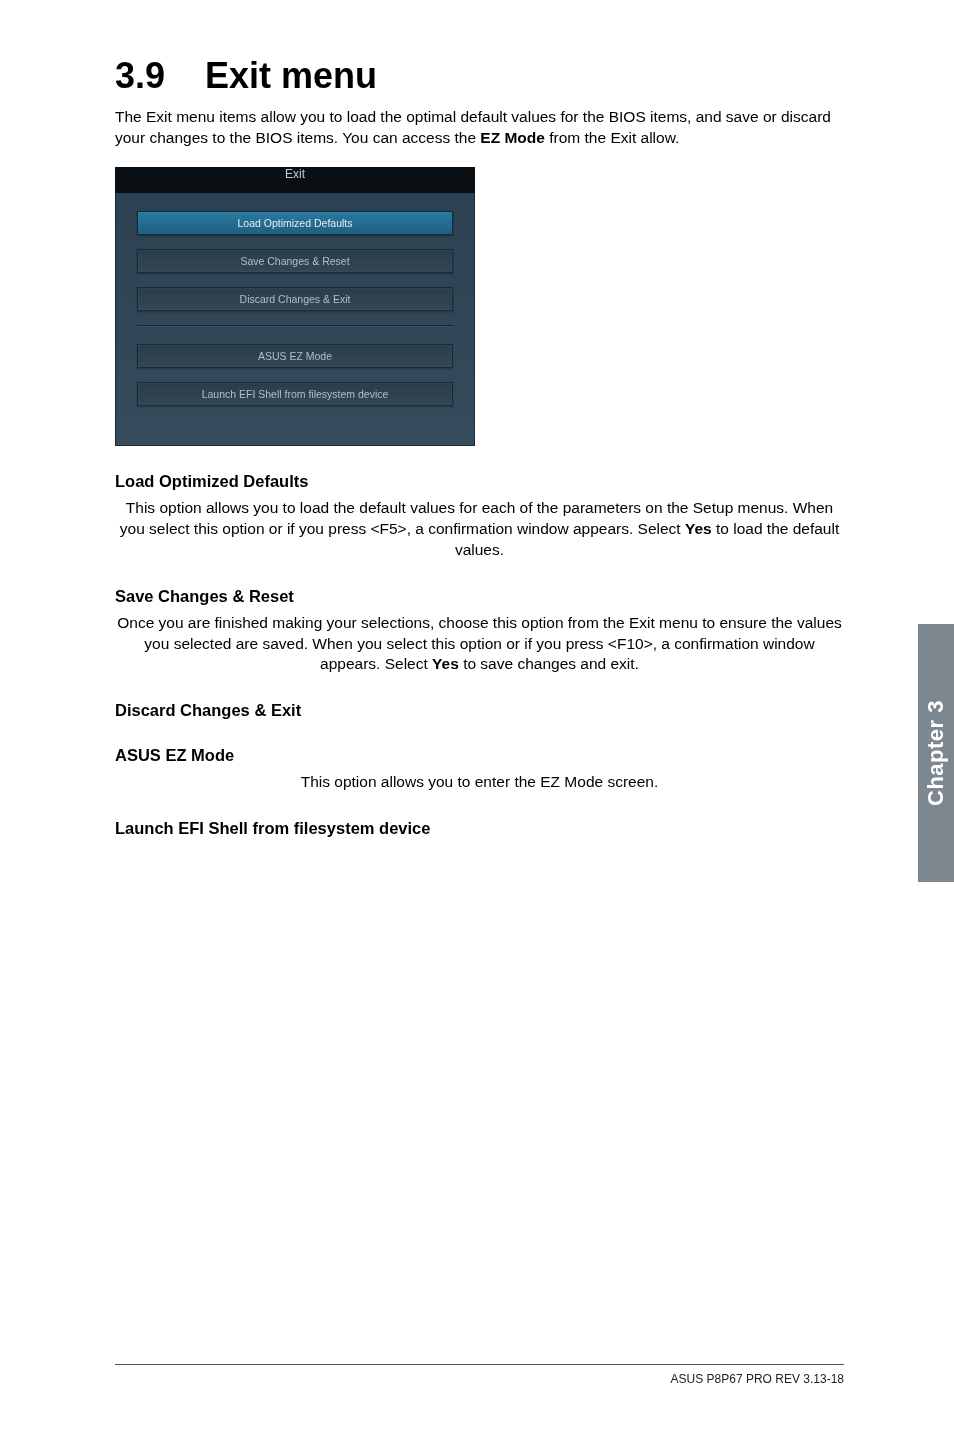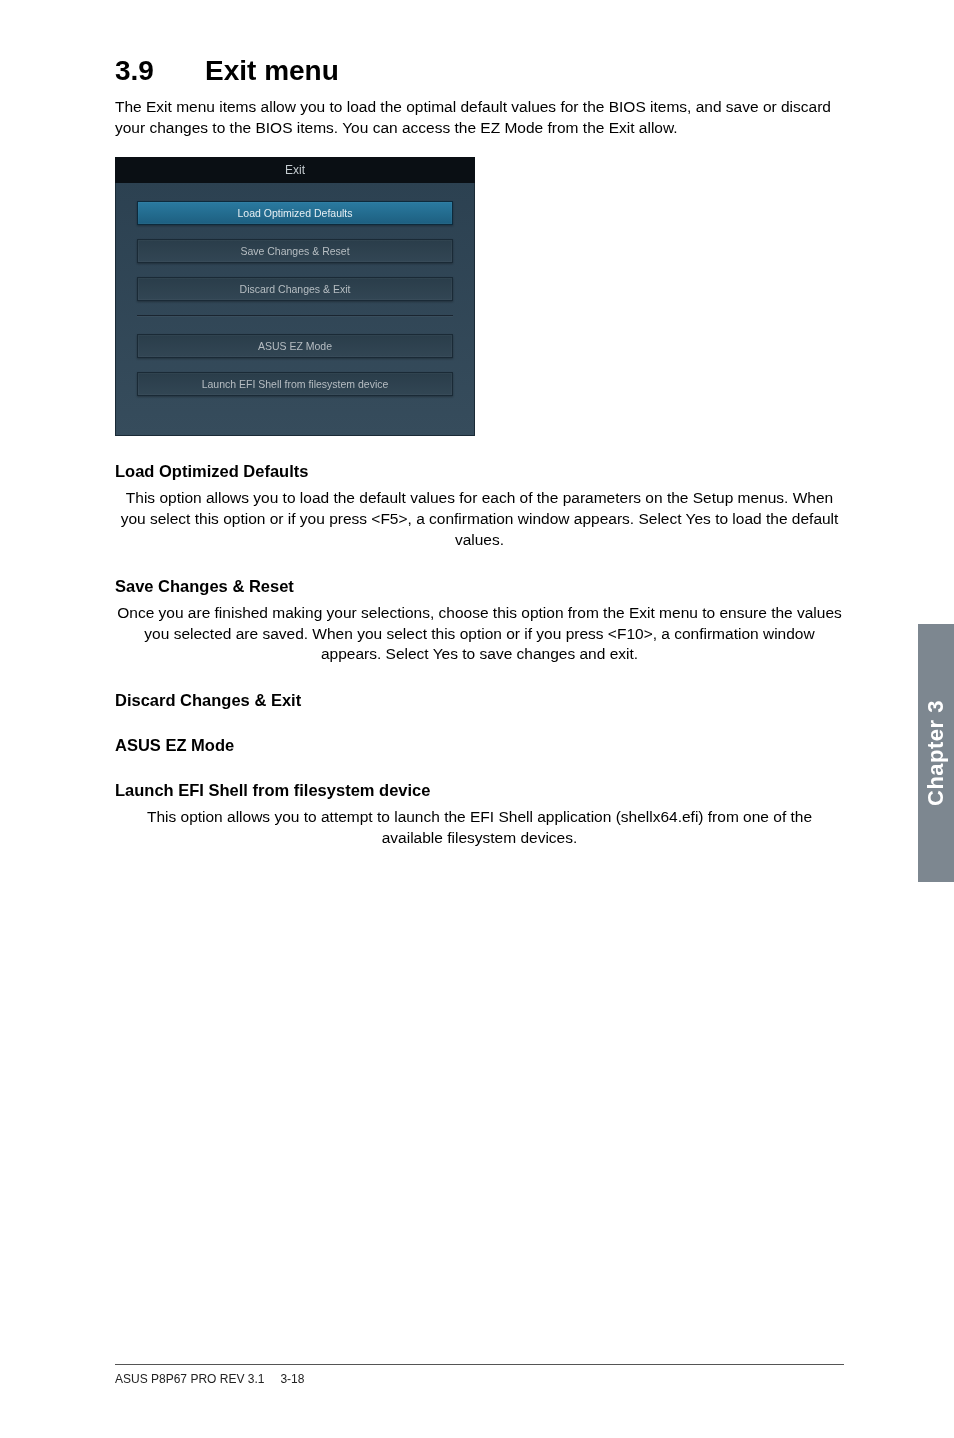--- a/index.html
+++ b/index.html
@@ -14,21 +14,21 @@
       font-family: Arial, Helvetica, sans-serif;
       color: #000;
       position: relative;
     }
     .content {
       padding: 55px 110px 0 115px;
     }
     h1.section-title {
       font-family: Verdana, Geneva, sans-serif;
       font-weight: bold;
-      font-size: 28px;
+      font-size: 36px;
       margin-bottom: 10px;
     }
     .section-num {
       display: inline-block;
       width: 90px;
     }
     p.intro {
       font-size: 15.5px;
       line-height: 1.35;
       margin-bottom: 18px;
@@ -38,21 +38,21 @@
       background: linear-gradient(#2b4050, #364c5c);
       padding: 0 0 18px 0;
       box-shadow: inset 0 0 0 1px #1a2a36;
     }
     .bios-title-bar {
       height: 26px;
       background: #0a0f14;
       color: #c5ccd0;
       font-size: 12px;
       display: flex;
-      align-items: center;
+      align-items: flex-start;
       justify-content: center;
     }
     .bios-body {
       padding: 18px 22px 8px 22px;
     }
     .bios-button {
       height: 24px;
       background: linear-gradient(#2a3d4a, #324654);
       border: 1px solid #1a2a36;
       color: #b6bdc2;
@@ -80,21 +80,21 @@
       font-size: 16.5px;
       margin-top: 26px;
       margin-bottom: 7px;
     }
     p.body-text {
       font-size: 15.5px;
       line-height: 1.35;
       text-align: center;
     }
     .bold {
-      font-weight: normal;
+      font-weight: bold;
     }
     .side-tab {
       position: absolute;
       right: 0;
       top: 624px;
       width: 36px;
       height: 258px;
       background: #7d8790;
       display: flex;
       align-items: center;
@@ -112,22 +112,21 @@
     .footer {
       position: absolute;
       bottom: 52px;
       left: 115px;
       right: 110px;
       border-top: 1px solid #555;
       padding-top: 7px;
       font-size: 12px;
       color: #222;
       display: flex;
-      justify-content: flex-start;
-      gap: 16px;
+      justify-content: flex-end;
     }
   </style>
 </head>
 <body>
 
 <div class="content">
   <h1 class="section-title">
     <span class="section-num">3.9</span><span>Exit menu</span>
   </h1>
 
@@ -165,23 +164,23 @@
   </p>
 
   <h2 class="sub-heading">Save Changes &amp; Reset</h2>
   <p class="body-text">
     <span>Once you are finished making your selections, choose this option from the Exit menu to ensure the values you selected are saved. When you select this option or if you press &lt;F10&gt;, a confirmation window appears. Select </span><span class="bold">Yes</span><span> to save changes and exit.</span>
   </p>
 
   <h2 class="sub-heading">Discard Changes &amp; Exit</h2>
 
   <h2 class="sub-heading">ASUS EZ Mode</h2>
+  <p class="body-text">This option allows you to enter the EZ Mode screen.</p>
 
   <h2 class="sub-heading">Launch EFI Shell from filesystem device</h2>
-  <p class="body-text">This option allows you to attempt to launch the EFI Shell application (shellx64.efi) from one of the available filesystem devices.</p>
 </div>
 
 <div class="side-tab">
   <div class="side-tab-text">Chapter 3</div>
 </div>
 
 <div class="footer">
   <span>ASUS P8P67 PRO REV 3.1</span>
   <span>3-18</span>
 </div>

